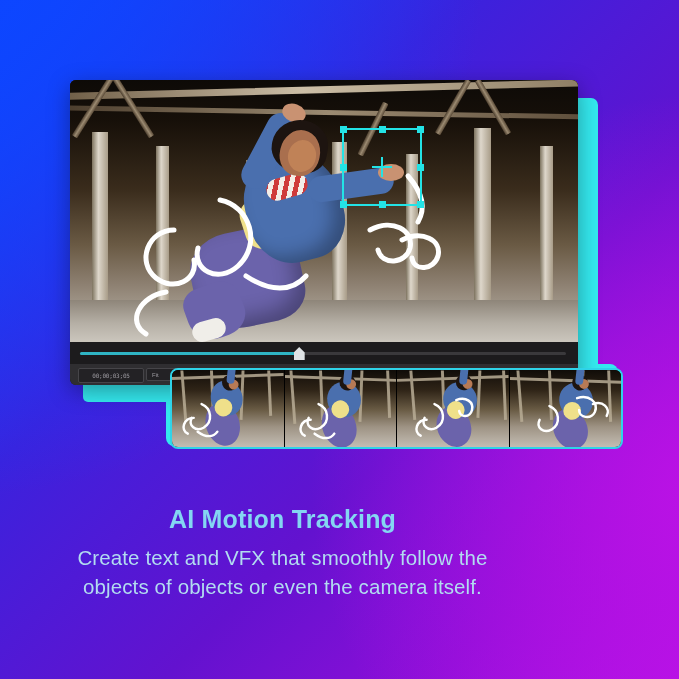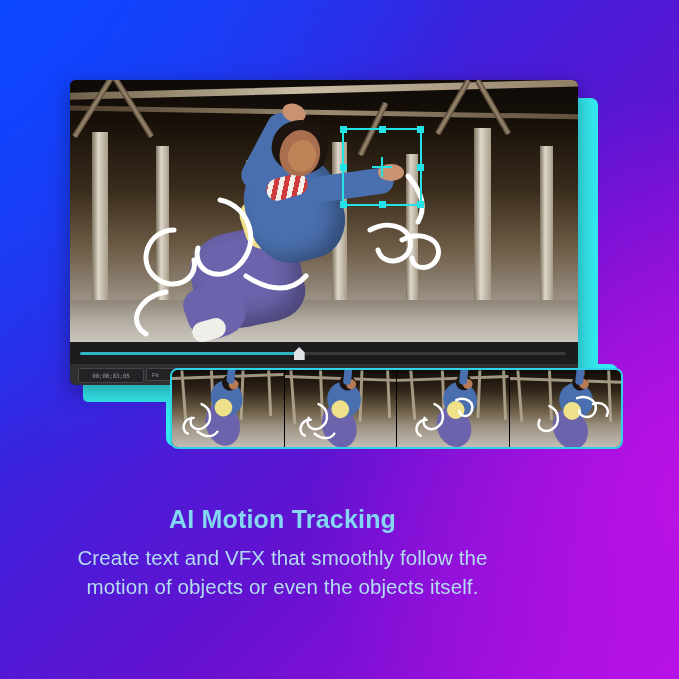--- a/index.html
+++ b/index.html
@@ -374,16 +374,16 @@
           <path d="M40 36 C 50 40, 52 54, 42 60 C 34 64, 26 58, 30 50"></path>
           <path d="M68 28 C 80 24, 90 32, 86 42 C 82 50, 70 48, 70 40"></path>
           <path d="M84 34 C 94 30, 102 38, 98 46"></path>
         </g>
       </svg>
     </div>
   </div>
 
   <div class="caption">
     <div class="cap-title">AI Motion Tracking</div>
-    <div class="cap-sub">Create text and VFX that smoothly follow the motion of objects or even the objects itself.</div>
+    <div class="cap-sub">Create text and VFX that smoothly follow the objects of objects or even the camera itself.</div>
   </div>
 
 </div>
 
 </body></html>

